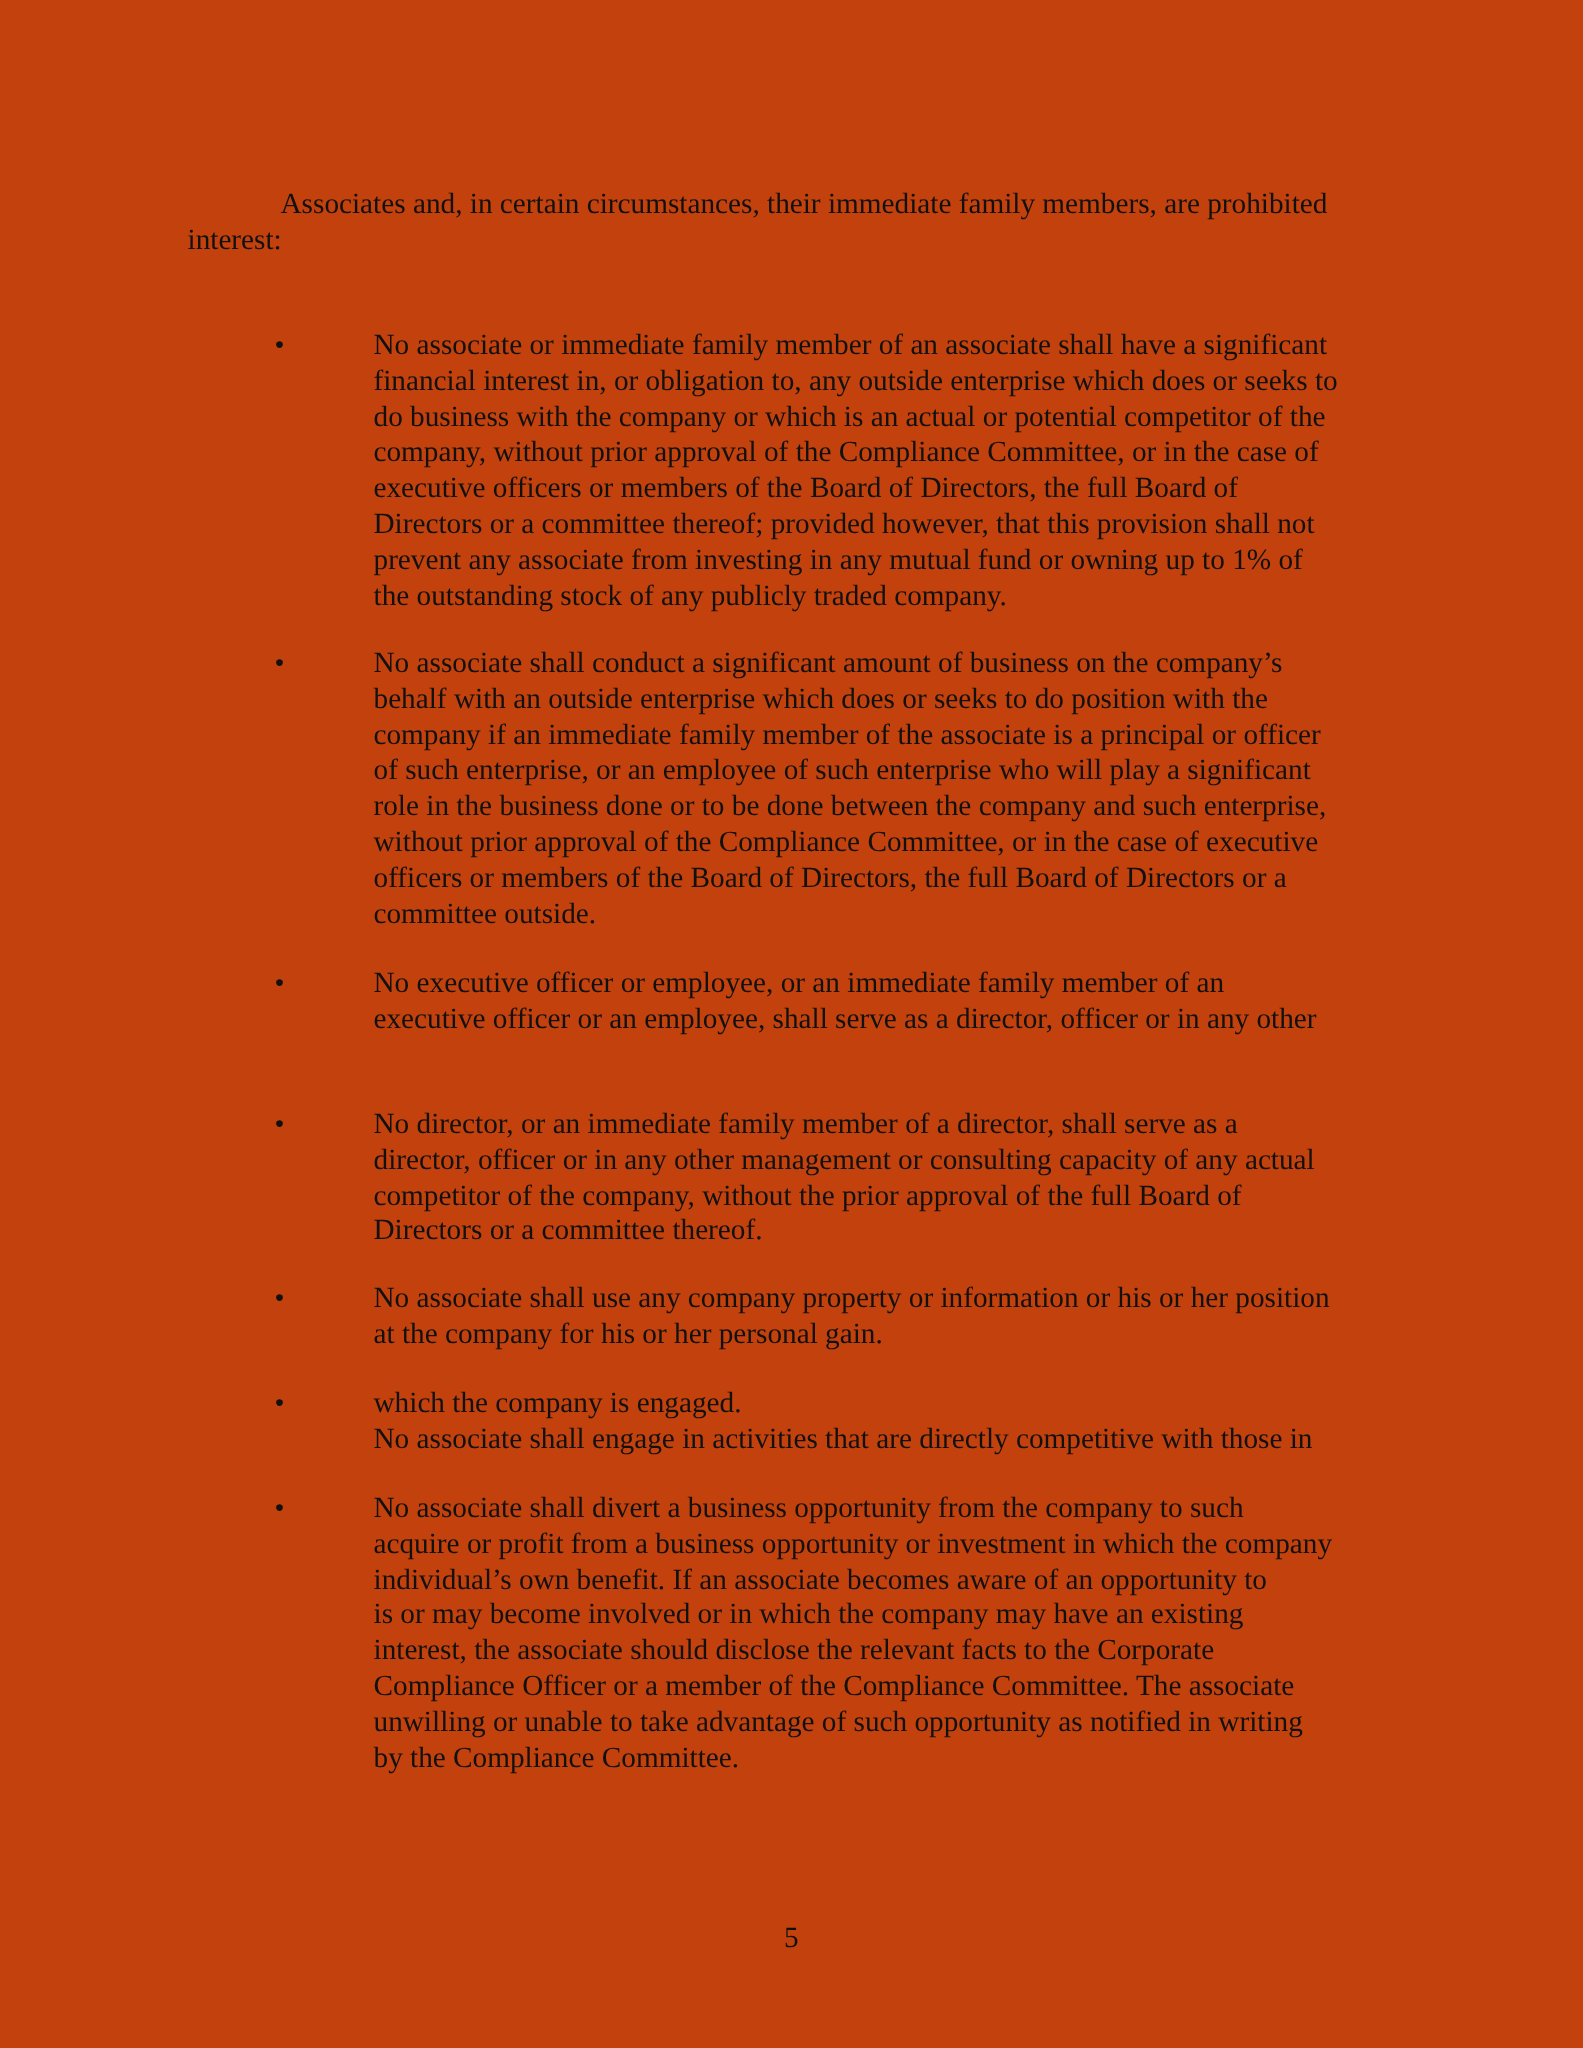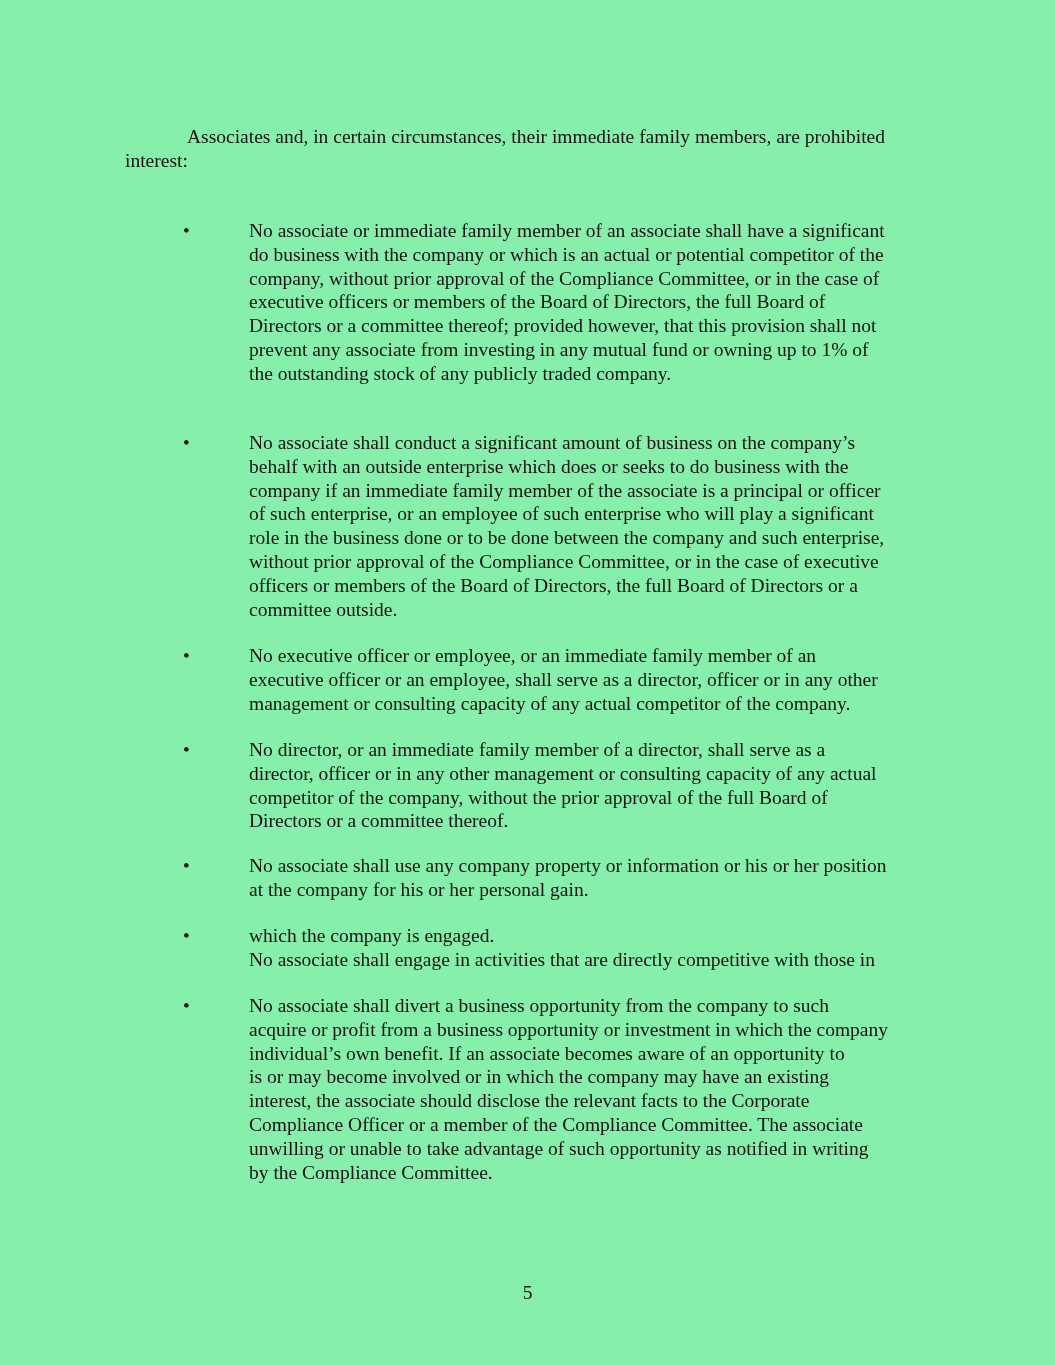--- a/index.html
+++ b/index.html
@@ -13,21 +13,21 @@
     position: relative;
     overflow: hidden;
     font-family: "Liberation Serif", "DejaVu Serif", serif;
     color: #111111;
   }
   .page {
     position: absolute;
     left: 0; top: 0;
     width: 1055px;
     height: 1365px;
-    background: #86efac;
+    background: #c2410c;
   }
   .intro {
     position: absolute;
     left: 125px;
     top: 125px;
     width: 820px;
     font-size: 19.5px;
     line-height: 24px;
   }
   .line {
@@ -74,49 +74,49 @@
 
   <div class="intro">
     <span class="line first">Associates and, in certain circumstances, their immediate family members, are prohibited</span>
     <span class="line">interest:</span>
   </div>
 
   <div class="bullet-item" style="top:219px;">
     <span class="bullet-glyph">•</span>
     <div class="bullet-text">
       <span class="line">No associate or immediate family member of an associate shall have a significant</span>
+      <span class="line">financial interest in, or obligation to, any outside enterprise which does or seeks to</span>
       <span class="line">do business with the company or which is an actual or potential competitor of the</span>
       <span class="line">company, without prior approval of the Compliance Committee, or in the case of</span>
       <span class="line">executive officers or members of the Board of Directors, the full Board of</span>
       <span class="line">Directors or a committee thereof; provided however, that this provision shall not</span>
       <span class="line">prevent any associate from investing in any mutual fund or owning up to 1% of</span>
       <span class="line">the outstanding stock of any publicly traded company.</span>
     </div>
   </div>
 
   <div class="bullet-item" style="top:431px;">
     <span class="bullet-glyph">•</span>
     <div class="bullet-text">
       <span class="line">No associate shall conduct a significant amount of business on the company’s</span>
-      <span class="line">behalf with an outside enterprise which does or seeks to do business with the</span>
+      <span class="line">behalf with an outside enterprise which does or seeks to do position with the</span>
       <span class="line">company if an immediate family member of the associate is a principal or officer</span>
       <span class="line">of such enterprise, or an employee of such enterprise who will play a significant</span>
       <span class="line">role in the business done or to be done between the company and such enterprise,</span>
       <span class="line">without prior approval of the Compliance Committee, or in the case of executive</span>
       <span class="line">officers or members of the Board of Directors, the full Board of Directors or a</span>
       <span class="line">committee outside.</span>
     </div>
   </div>
 
   <div class="bullet-item" style="top:644px;">
     <span class="bullet-glyph">•</span>
     <div class="bullet-text">
       <span class="line">No executive officer or employee, or an immediate family member of an</span>
       <span class="line">executive officer or an employee, shall serve as a director, officer or in any other</span>
-      <span class="line">management or consulting capacity of any actual competitor of the company.</span>
     </div>
   </div>
 
   <div class="bullet-item" style="top:738px;">
     <span class="bullet-glyph">•</span>
     <div class="bullet-text">
       <span class="line">No director, or an immediate family member of a director, shall serve as a</span>
       <span class="line">director, officer or in any other management or consulting capacity of any actual</span>
       <span class="line">competitor of the company, without the prior approval of the full Board of</span>
       <span class="line">Directors or a committee thereof.</span>

